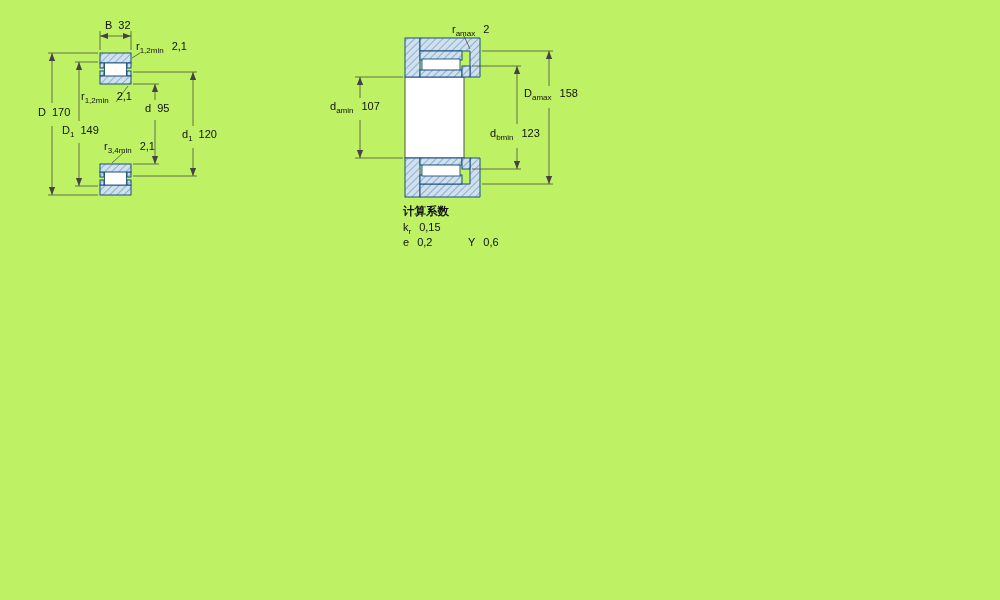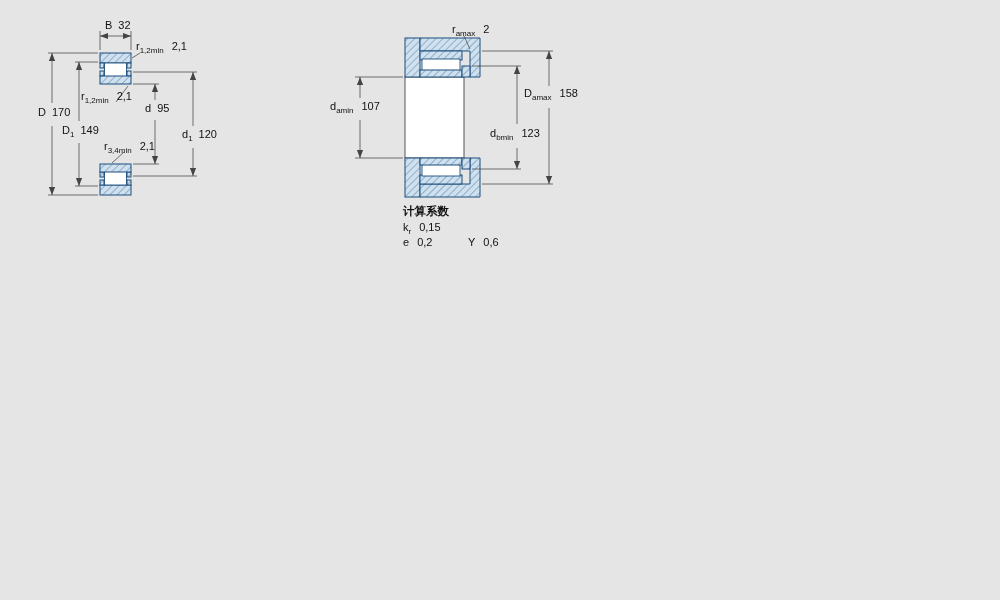--- a/index.html
+++ b/index.html
@@ -1,18 +1,18 @@
 <!DOCTYPE html>
 <html><head>
 <meta charset="utf-8">
 <style>
   * { margin:0; padding:0; box-sizing:border-box; }
   html,body { background:#ffffff; }
   body { font-family:"Liberation Sans", sans-serif; }
-  .canvas { position:relative; width:1000px; height:600px; background:#e5e5e5; overflow:hidden;padding-left:16px; }
+  .canvas { position:relative; width:1000px; height:600px; background:#bef264; overflow:hidden;padding-left:16px; }
   svg { position:absolute; left:0; top:0; }
   svg text { font-family:"Liberation Sans", sans-serif; font-size:11px; fill:#111111; }
   .sub { font-size:8px; }
   .title { font-size:11.5px; font-weight:bold; }
   .hb  { fill:url(#hatch); stroke:#1c4f7c; stroke-width:1; }
   .rl  { fill:#ffffff; stroke:#1c4f7c; stroke-width:0.9; }
   .shaft { fill:#ffffff; stroke:#444444; stroke-width:0.9; }
   .dim { stroke:#444444; stroke-width:0.75; fill:none; }
   .ldr { stroke:#444444; stroke-width:0.75; fill:none; }
 </style>

